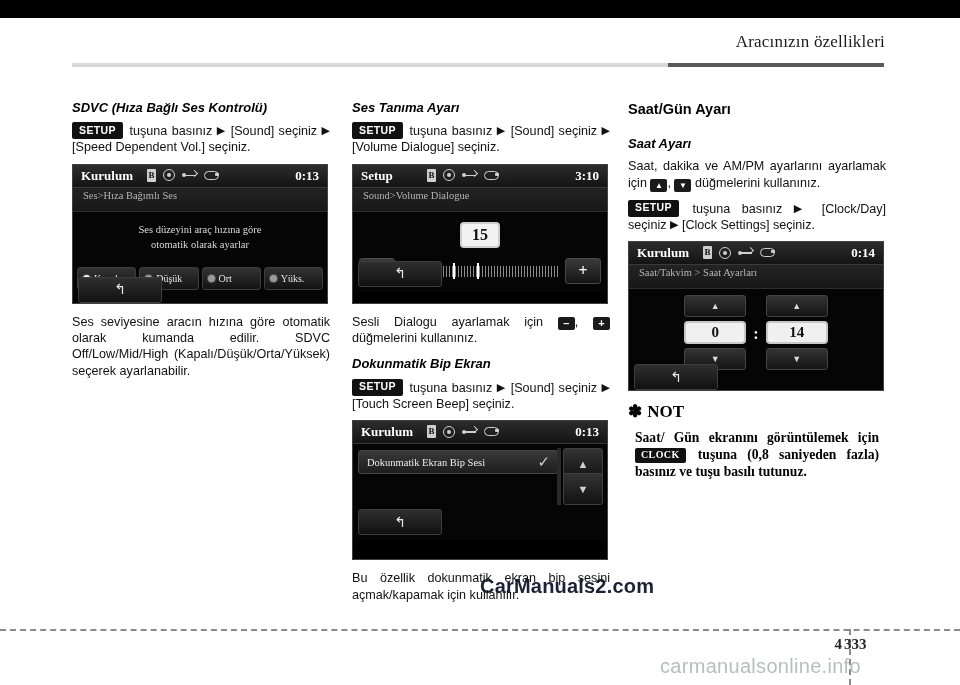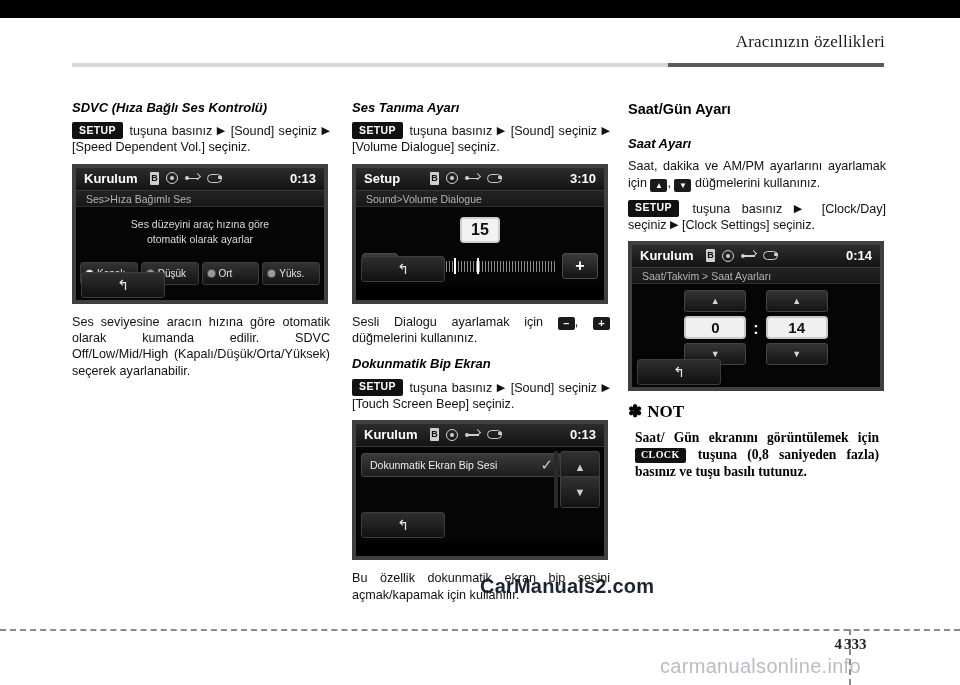--- a/index.html
+++ b/index.html
@@ -105,23 +105,23 @@
   }
   .not-head .star { font-size: 17px; margin-right: 5px; }
   p.not-body {
     font-family: "Liberation Serif", serif;
     font-size: 13.6px; font-weight: bold; color: #000;
     line-height: 1.26; margin: 7px; text-align: justify;
   }
 
   
   .screen {
-    background: #000; border: 4px solid #404040;
+    background: #000; border: 1px solid #404040;
     position: relative; overflow: hidden;
-    font-family: Liberation Sans, sans-serif;
+    font-family: Liberation Serif, serif;
     margin: 4px 0 10px 0;
   }
   .scr-status {
     height: 23px; position: relative;
     background: linear-gradient(180deg,#2c2c2c 0%, #141414 100%);
     border-bottom: 1px solid #3a3a3a;
   }
   .scr-title {
     position: absolute; left: 8px; top: 3px;
     color: #fff; font-size: 13px; font-weight: bold;
@@ -164,21 +164,21 @@
   }
   .ic-aux {
     width: 15px; height: 9px; border: 1.5px solid #cfcfcf; border-radius: 5px;
     position: relative;
   }
   .ic-aux::after {
     content:""; position:absolute; right:-1px; top:1px; width:4px; height:3px;
     background:#cfcfcf; border-radius:1px;
   }
   .scr-crumb {
-    height: 16px; position: relative;
+    height: 24px; position: relative;
     background: linear-gradient(180deg,#232323 0%, #181818 100%);
     border-bottom: 1px solid #2e2e2e;
   }
   .scr-crumb .txt {
     position: absolute; left: 10px; top: 2px;
     color: #b4b4b4; font-size: 10.5px;
   }
   .scr-crumb .pg {
     position: absolute; right: 9px; top: 2px;
     color: #9a9a9a; font-size: 10px;

